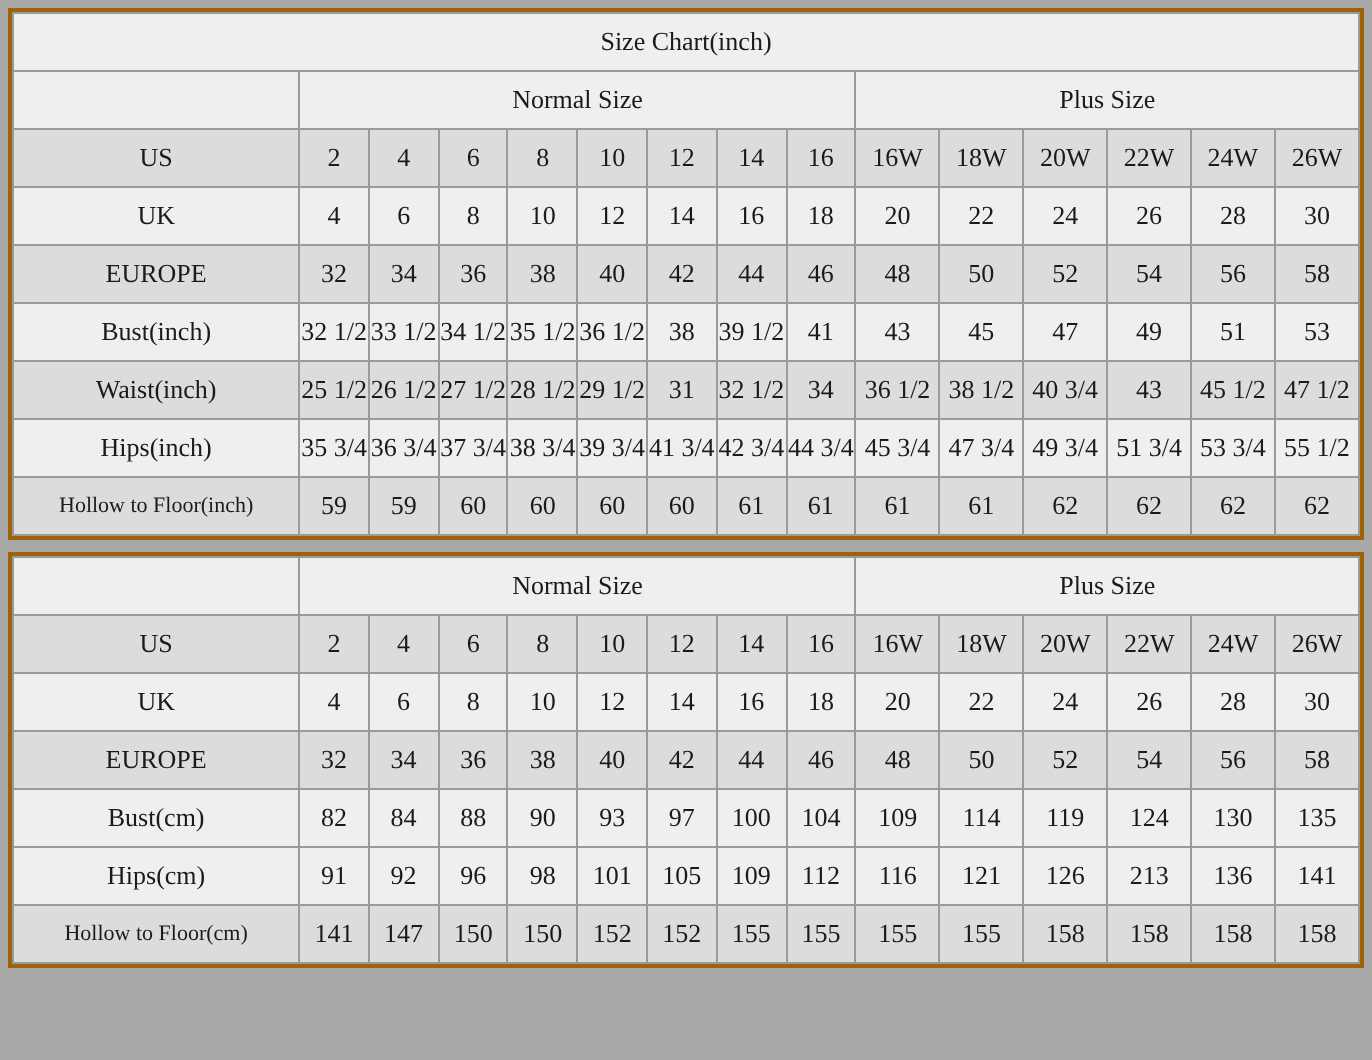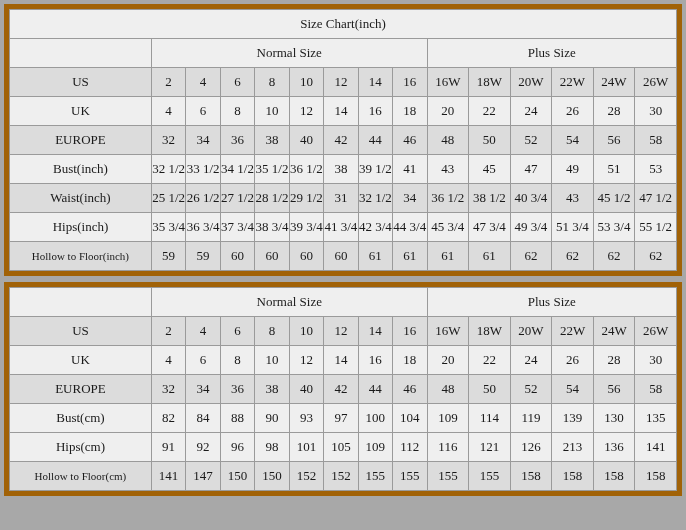--- a/index.html
+++ b/index.html
@@ -16,21 +16,21 @@
     position: relative;
     background: #a8a8a8;
     box-sizing: border-box;
     padding: 4px 4px;
     display: flex;
     flex-direction: column;
     gap: 6px;
   }
   .chart-block {
     background: #3b82f6;
-    border: 5px solid #a16207;
+    border: 2px solid #a16207;
     box-sizing: border-box;
   }
   table.size-table {
     border-collapse: collapse;
     width: 100%;
     table-layout: fixed;
     background: #efefef;
   }
   table.size-table td {
     border: 1px solid #9a9a9a;
@@ -329,21 +329,21 @@
           <td>84</td>
           <td>88</td>
           <td>90</td>
           <td>93</td>
           <td>97</td>
           <td>100</td>
           <td>104</td>
           <td>109</td>
           <td>114</td>
           <td>119</td>
-          <td>139</td>
+          <td>124</td>
           <td>130</td>
           <td>135</td>
         </tr>
 
 
         <tr>
           <td class="row-label">Hips(cm)</td>
           <td>91</td>
           <td>92</td>
           <td>96</td>

